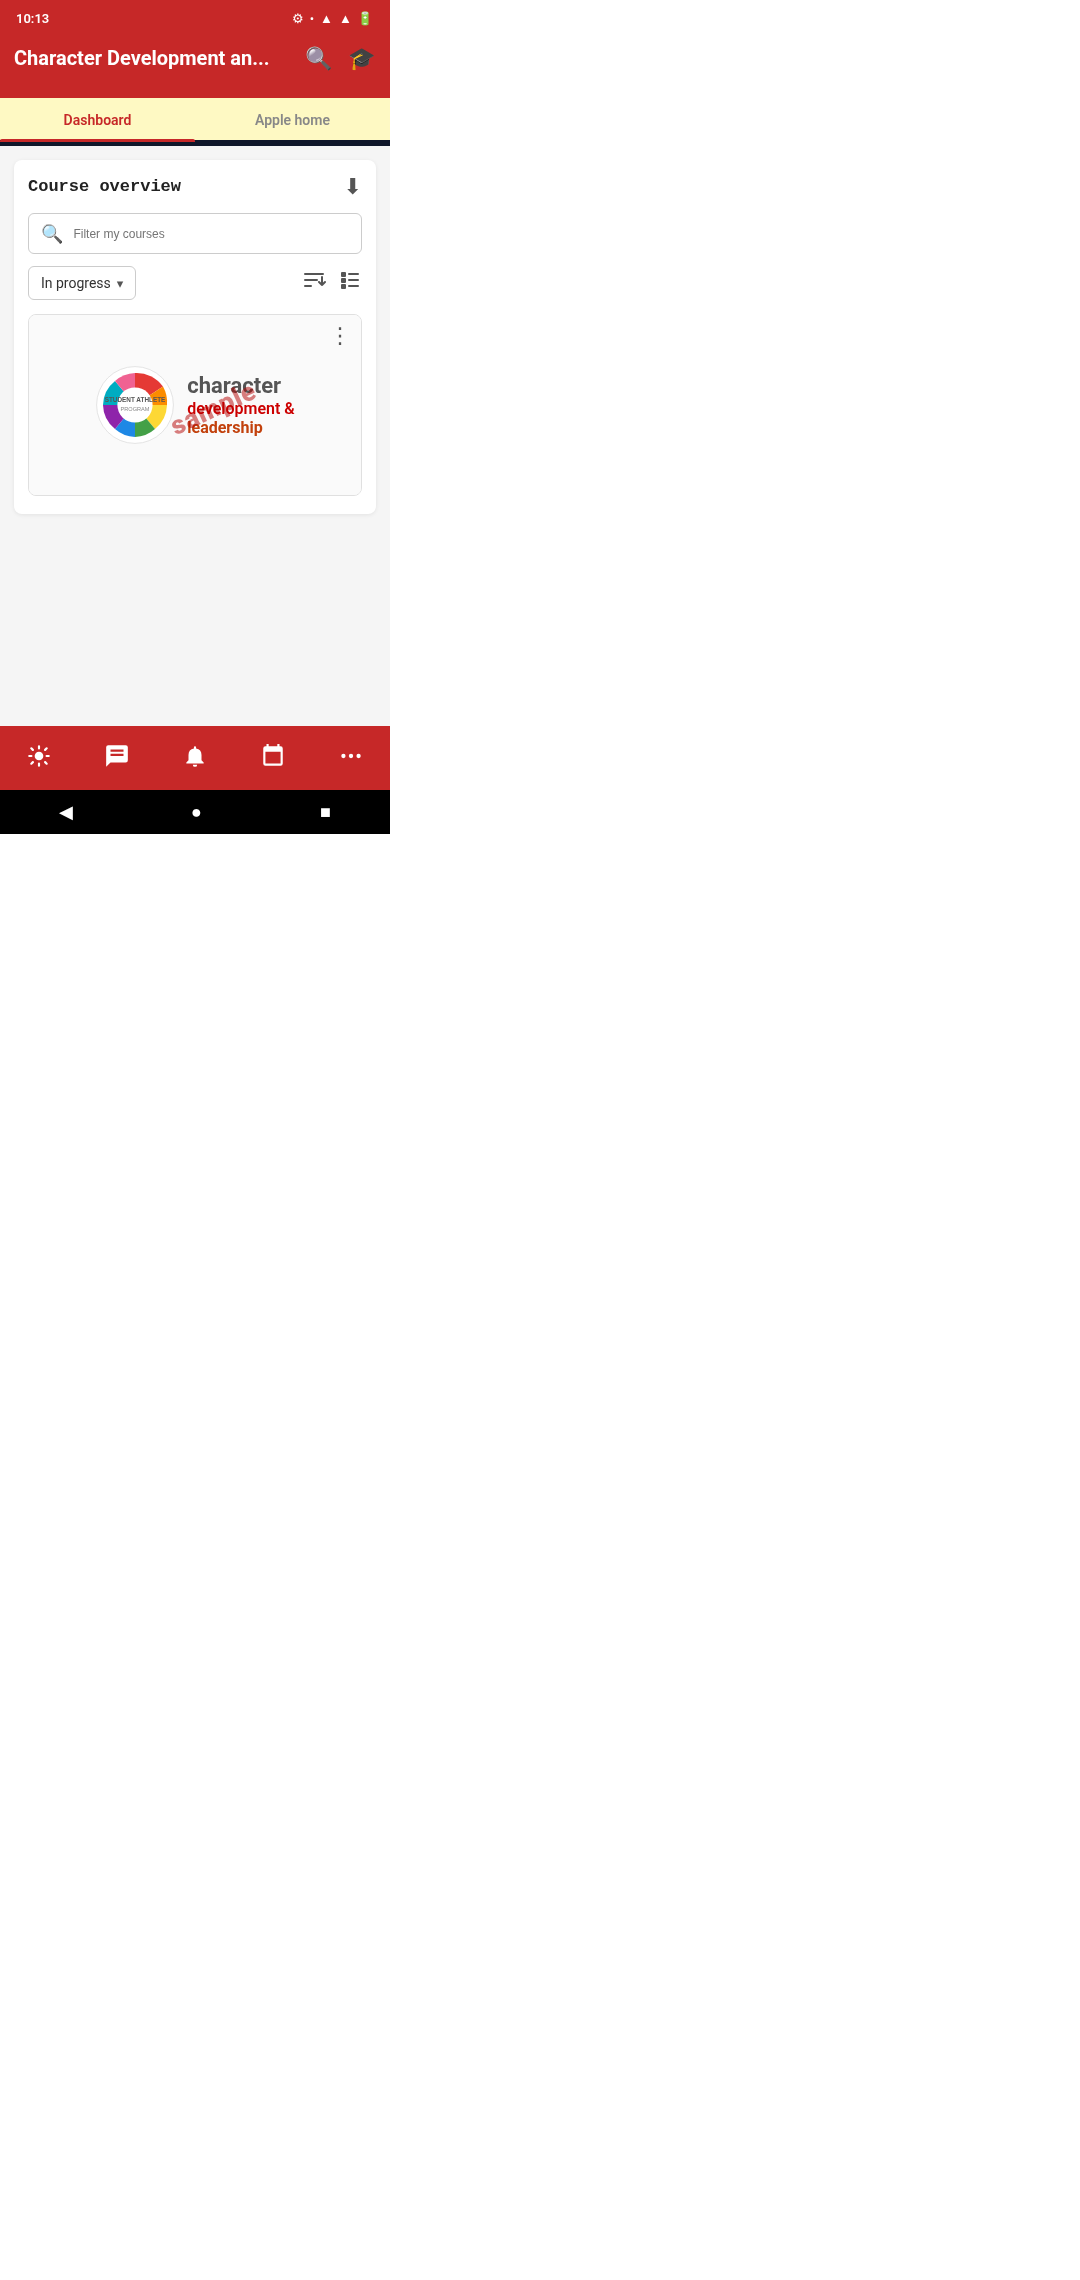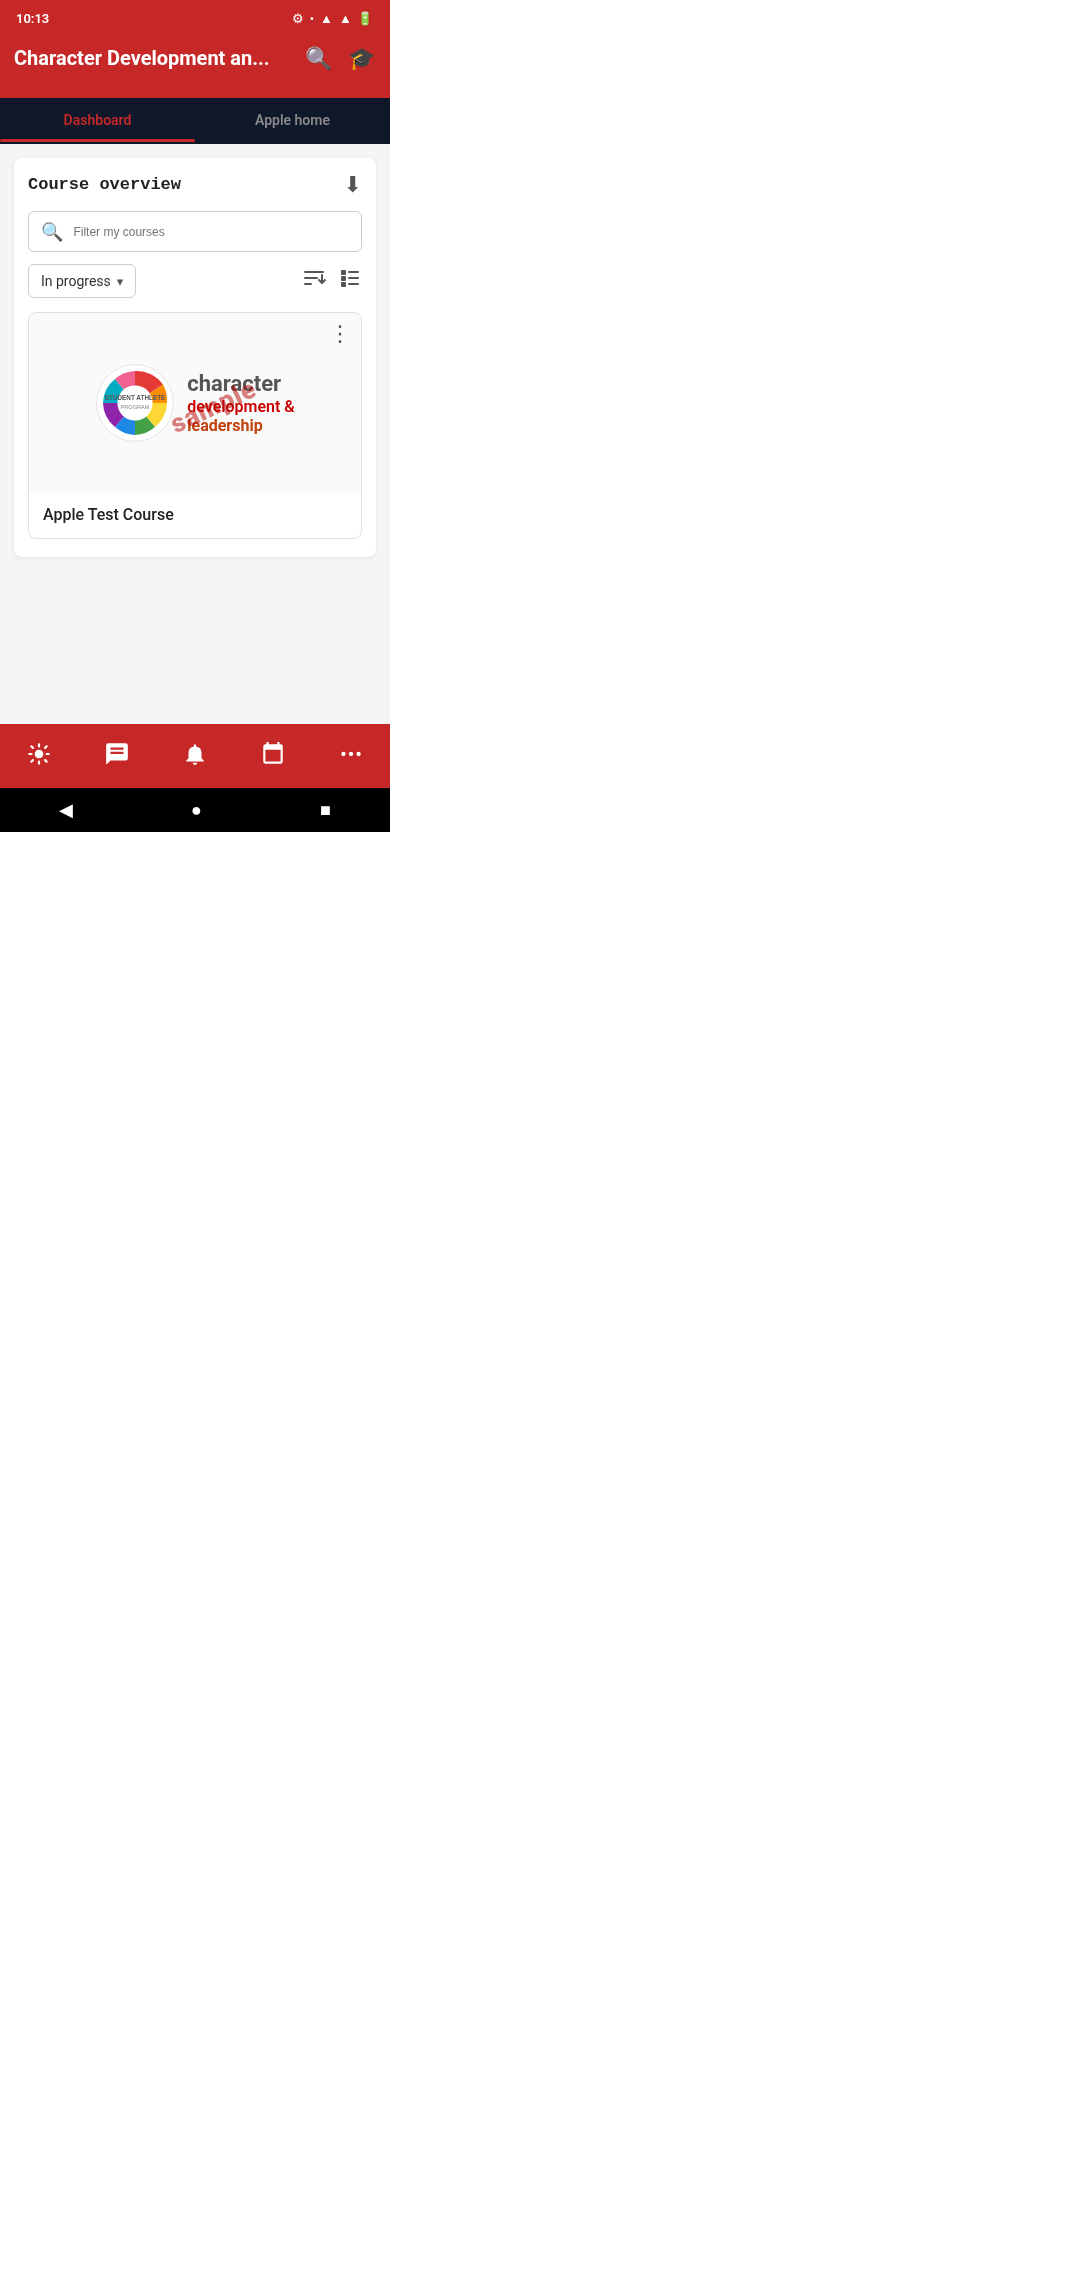--- a/index.html
+++ b/index.html
@@ -43,23 +43,23 @@
       font-weight: 700;
       white-space: nowrap;
       overflow: hidden;
       text-overflow: ellipsis;
     }
     .app-bar-icons { display: flex; align-items: center; gap: 16px; }
     .app-bar-icon { font-size: 22px; cursor: pointer; color: #fff; }
 
     
     .tabs {
-      background: #0f172a;
-      display: flex;
-      border-bottom: 4px solid #0f172a;
+      background: #fef9c3;
+      display: flex;
+      border-bottom: 6px solid #0f172a;
     }
     .tab {
       flex: 1;
       text-align: center;
       padding: 14px 0 12px;
       font-size: 14px;
       font-weight: 600;
       color: #888;
       cursor: pointer;
       position: relative;
@@ -361,23 +361,20 @@
               <div class="logo-text-character">character</div>
               <div class="logo-text-development">development <span class="logo-text-ampersand">&amp;</span></div>
               <div class="logo-text-leadership">leadership</div>
             </div>
           </div>
 
           <div class="sample-watermark">sample</div>
         </div>
         <button class="course-menu-btn">⋮</button>
       </div>
-      <div class="course-card-body">
-        <span class="course-name">Apple Test Course</span>
-      </div>
     </div>
 
   </div>
 </div>
 
 <div class="bottom-nav">
   <div class="bottom-nav-item">
     <svg width="26" height="26" viewBox="0 0 24 24" fill="white" xmlns="http://www.w3.org/2000/svg">
       <circle cx="12" cy="12" r="4" fill="white"></circle>
       <path d="M12 2a1 1 0 011 1v2a1 1 0 01-2 0V3a1 1 0 011-1zm0 16a1 1 0 011 1v2a1 1 0 01-2 0v-2a1 1 0 011-1zM4.22 4.22a1 1 0 011.41 0l1.42 1.42a1 1 0 01-1.42 1.41L4.22 5.64a1 1 0 010-1.42zm12.72 12.72a1 1 0 011.41 0l1.42 1.41a1 1 0 01-1.41 1.42l-1.42-1.42a1 1 0 010-1.41zM2 12a1 1 0 011-1h2a1 1 0 010 2H3a1 1 0 01-1-1zm16 0a1 1 0 011-1h2a1 1 0 010 2h-2a1 1 0 01-1-1zM4.22 19.78a1 1 0 010-1.41l1.42-1.42a1 1 0 111.41 1.42L5.64 19.78a1 1 0 01-1.42 0zm12.72-12.72a1 1 0 010-1.41L18.36 4.22a1 1 0 111.42 1.42l-1.42 1.42a1 1 0 01-1.42 0z" fill="white"></path>

